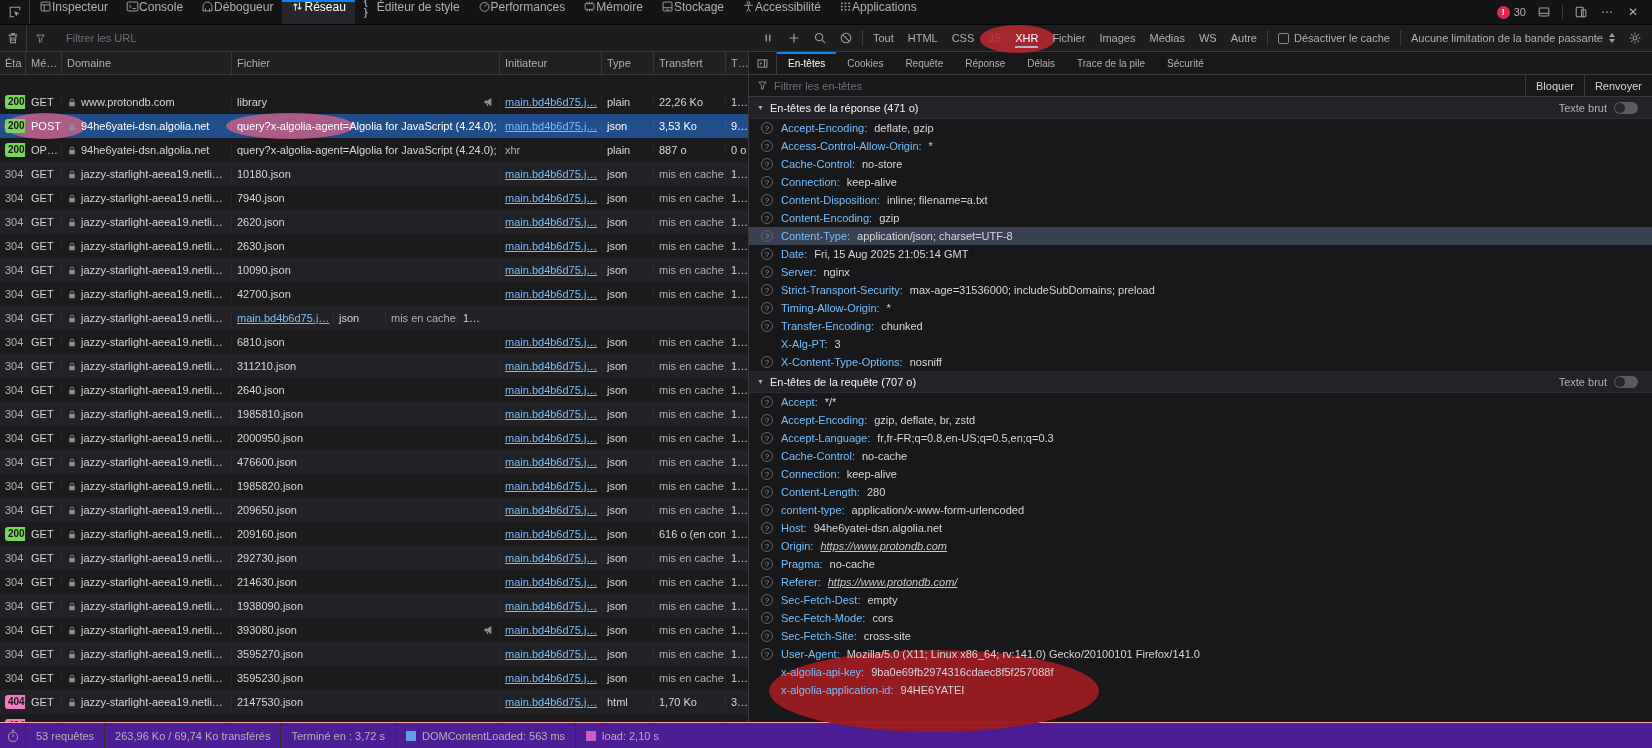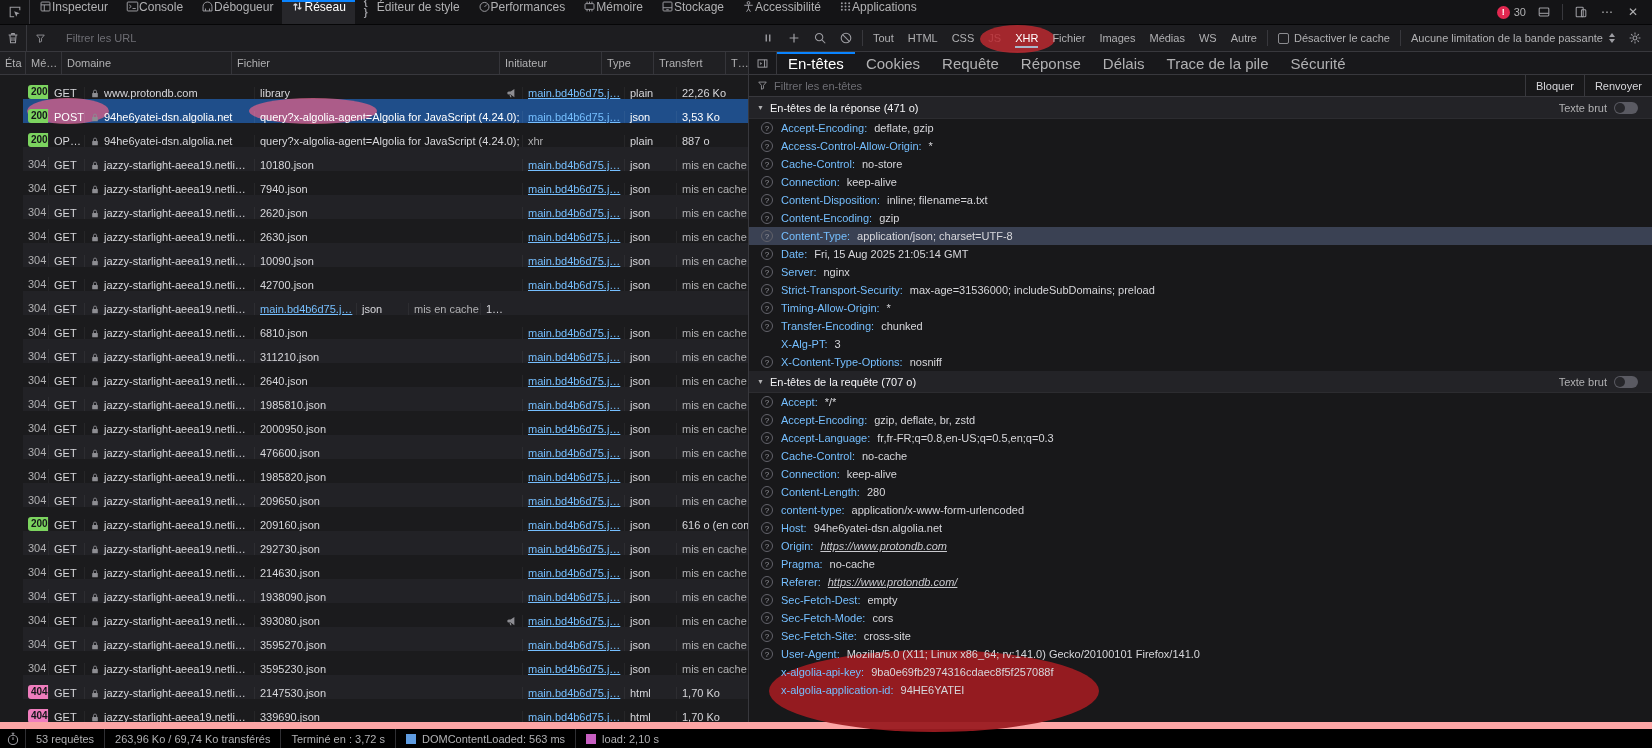--- a/index.html
+++ b/index.html
@@ -50,42 +50,42 @@
   .cache-group { display:flex; align-items:center; gap:5px; color:#b1b1b3; padding:0 7px; flex:none; }
   .checkbox { width:11px; height:11px; border:1px solid #8c8c90; border-radius:2px; background:transparent; display:inline-block; }
   .throttle { display:flex; align-items:center; gap:6px; color:#b1b1b3; padding:0 7px; flex:none; }
   .updown { display:inline-flex; flex-direction:column; gap:2px; }
   .updown i { display:block; width:0; height:0; border-left:3.5px solid transparent; border-right:3.5px solid transparent; }
   .updown .up { border-bottom:4px solid #9d9da2; }
   .updown .dn { border-top:4px solid #9d9da2; }
 
   
   .main-area { height:670px; display:flex; align-items:stretch; }
-  .left-panel { width:748px; flex:none; background:#1b1b1d; display:flex; flex-direction:column; }
+  .left-panel { width:748px; flex:none; background:#1b1b1d; display:flex; flex-direction:column;gap:15px; }
   .table-header { height:23px; display:flex; background:#202023; border-bottom:1px solid #38383d; flex:none; }
   .hcell { color:#b1b1b3; line-height:22px; padding:0 5px; border-right:1px solid #35353a; overflow:hidden; white-space:nowrap; flex:none; }
   .rows { flex:1; overflow:hidden; }
-  .row { display:flex; height:24px; align-items:flex-end; position:relative;margin-left:23px; }
+  .row { display:flex; height:24px; align-items:center; position:relative; }
   .row:nth-child(even) { background:#222226; }
   .row.selected { background:#1f4e8a; color:#fff; }
   .cell { display:flex; align-items:center; gap:4px; padding:0 5px; overflow:hidden; white-space:nowrap;
           border-right:1px solid rgba(255,255,255,0.05); flex:none; position:relative; }
   .badge { font-weight:bold; font-size:10px; line-height:14px; padding:0 3px; border-radius:3px; }
   .badge.plain { background:none !important; color:#b1b1b3; font-weight:normal; font-size:11px; padding:0; }
   .lock { width:10px; height:11px; color:#8d8d92; }
   .mega { width:12px; height:12px; margin-left:auto; color:#8d8d92; }
   .init-link { color:#75bfff; text-decoration:underline; }
   .muted { color:#b1b1b3; }
 
   
   .right-panel { flex:1; border-left:1px solid #38383d; background:#18181a; display:flex; flex-direction:column; min-width:0; }
   .details-tabs { height:23px; display:flex; align-items:stretch; border-bottom:1px solid #38383d; background:#18181b; flex:none; }
   .dt-toggle { width:28px; display:flex; align-items:center; justify-content:center; border-right:1px solid #38383d; }
   .dt-toggle .icon { width:13px; height:13px; }
-  .dtab { display:flex; align-items:center; padding:0 11px; color:#b1b1b3; font-size:15px; }
+  .dtab { display:flex; align-items:center; padding:0 11px; color:#b1b1b3; font-size:10px; }
   .dtab.active { color:#fff; box-shadow: inset 0 2px 0 0 #0a84ff; }
   .details-filter { height:22px; display:flex; align-items:center; border-bottom:1px solid #38383d; flex:none; }
   .details-filter .icon { width:11px; height:11px; margin:0 6px 0 8px; }
   .df-actions { margin-left:auto; display:flex; align-items:stretch; height:100%; }
   .df-btn { display:flex; align-items:center; padding:0 10px; border-left:1px solid #38383d; color:#d7d7db; background:none; border-top:none; border-bottom:none; border-right:none; font-size:11px; font-family:"Liberation Sans", sans-serif; }
   .headers-scroll { flex:1; position:relative; overflow:visible; }
   .section-head { height:22px; display:flex; align-items:center; gap:6px; background:#232327; border-bottom:1px solid #2c2c30; padding:0 8px; color:#f4f4f6; }
   .tri { font-size:7px; color:#b1b1b3; }
   .raw-wrap { margin-left:auto; display:flex; align-items:center; gap:7px; color:#b1b1b3; padding-right:6px; }
   .toggle { width:24px; height:12px; border-radius:7px; background:#5a5a62; position:relative; display:inline-block; }
@@ -93,21 +93,21 @@
   .hrow { height:18px; display:flex; align-items:center; padding-left:12px; position:relative; white-space:nowrap; overflow:hidden; }
   .hrow.sel { background:#3a4153; }
   .qicon { width:12px; height:12px; border:1px solid #62626a; border-radius:50%; color:#9a9aa0; font-size:8px;
            display:inline-flex; align-items:center; justify-content:center; margin-right:8px; flex:none; }
   .qspacer { width:12px; margin-right:8px; flex:none; }
   .hname { color:#75bfff; flex:none; }
   .hval { color:#d7d7db; margin-left:7px; }
   .hval.link { text-decoration:underline; font-style:italic; color:#c9c9ce; }
 
   
-  .status-bar { height:26px; border-top:7px solid #fca5a5; background:#000000; display:flex; align-items:center; color:#b1b1b3; }
+  .status-bar { height:26px; border-top:1px solid #fca5a5; background:#4c1d95; display:flex; align-items:center; color:#b1b1b3; }
   .sb-item { display:flex; align-items:center; gap:6px; padding:0 10px; height:100%; border-right:1px solid #2f2f33; }
   .sb-item.last { border-right:none; }
   .sb-icon { width:26px; justify-content:center; padding:0; }
   .sb-icon .icon { width:14px; height:14px; }
   .sq { width:10px; height:10px; display:inline-block; flex:none; }
 
   
   .annot { position:absolute; border-radius:50%; pointer-events:none; }
   .annot.pink { opacity:0.8; }
   .annot.red-x { opacity:0.85; }

